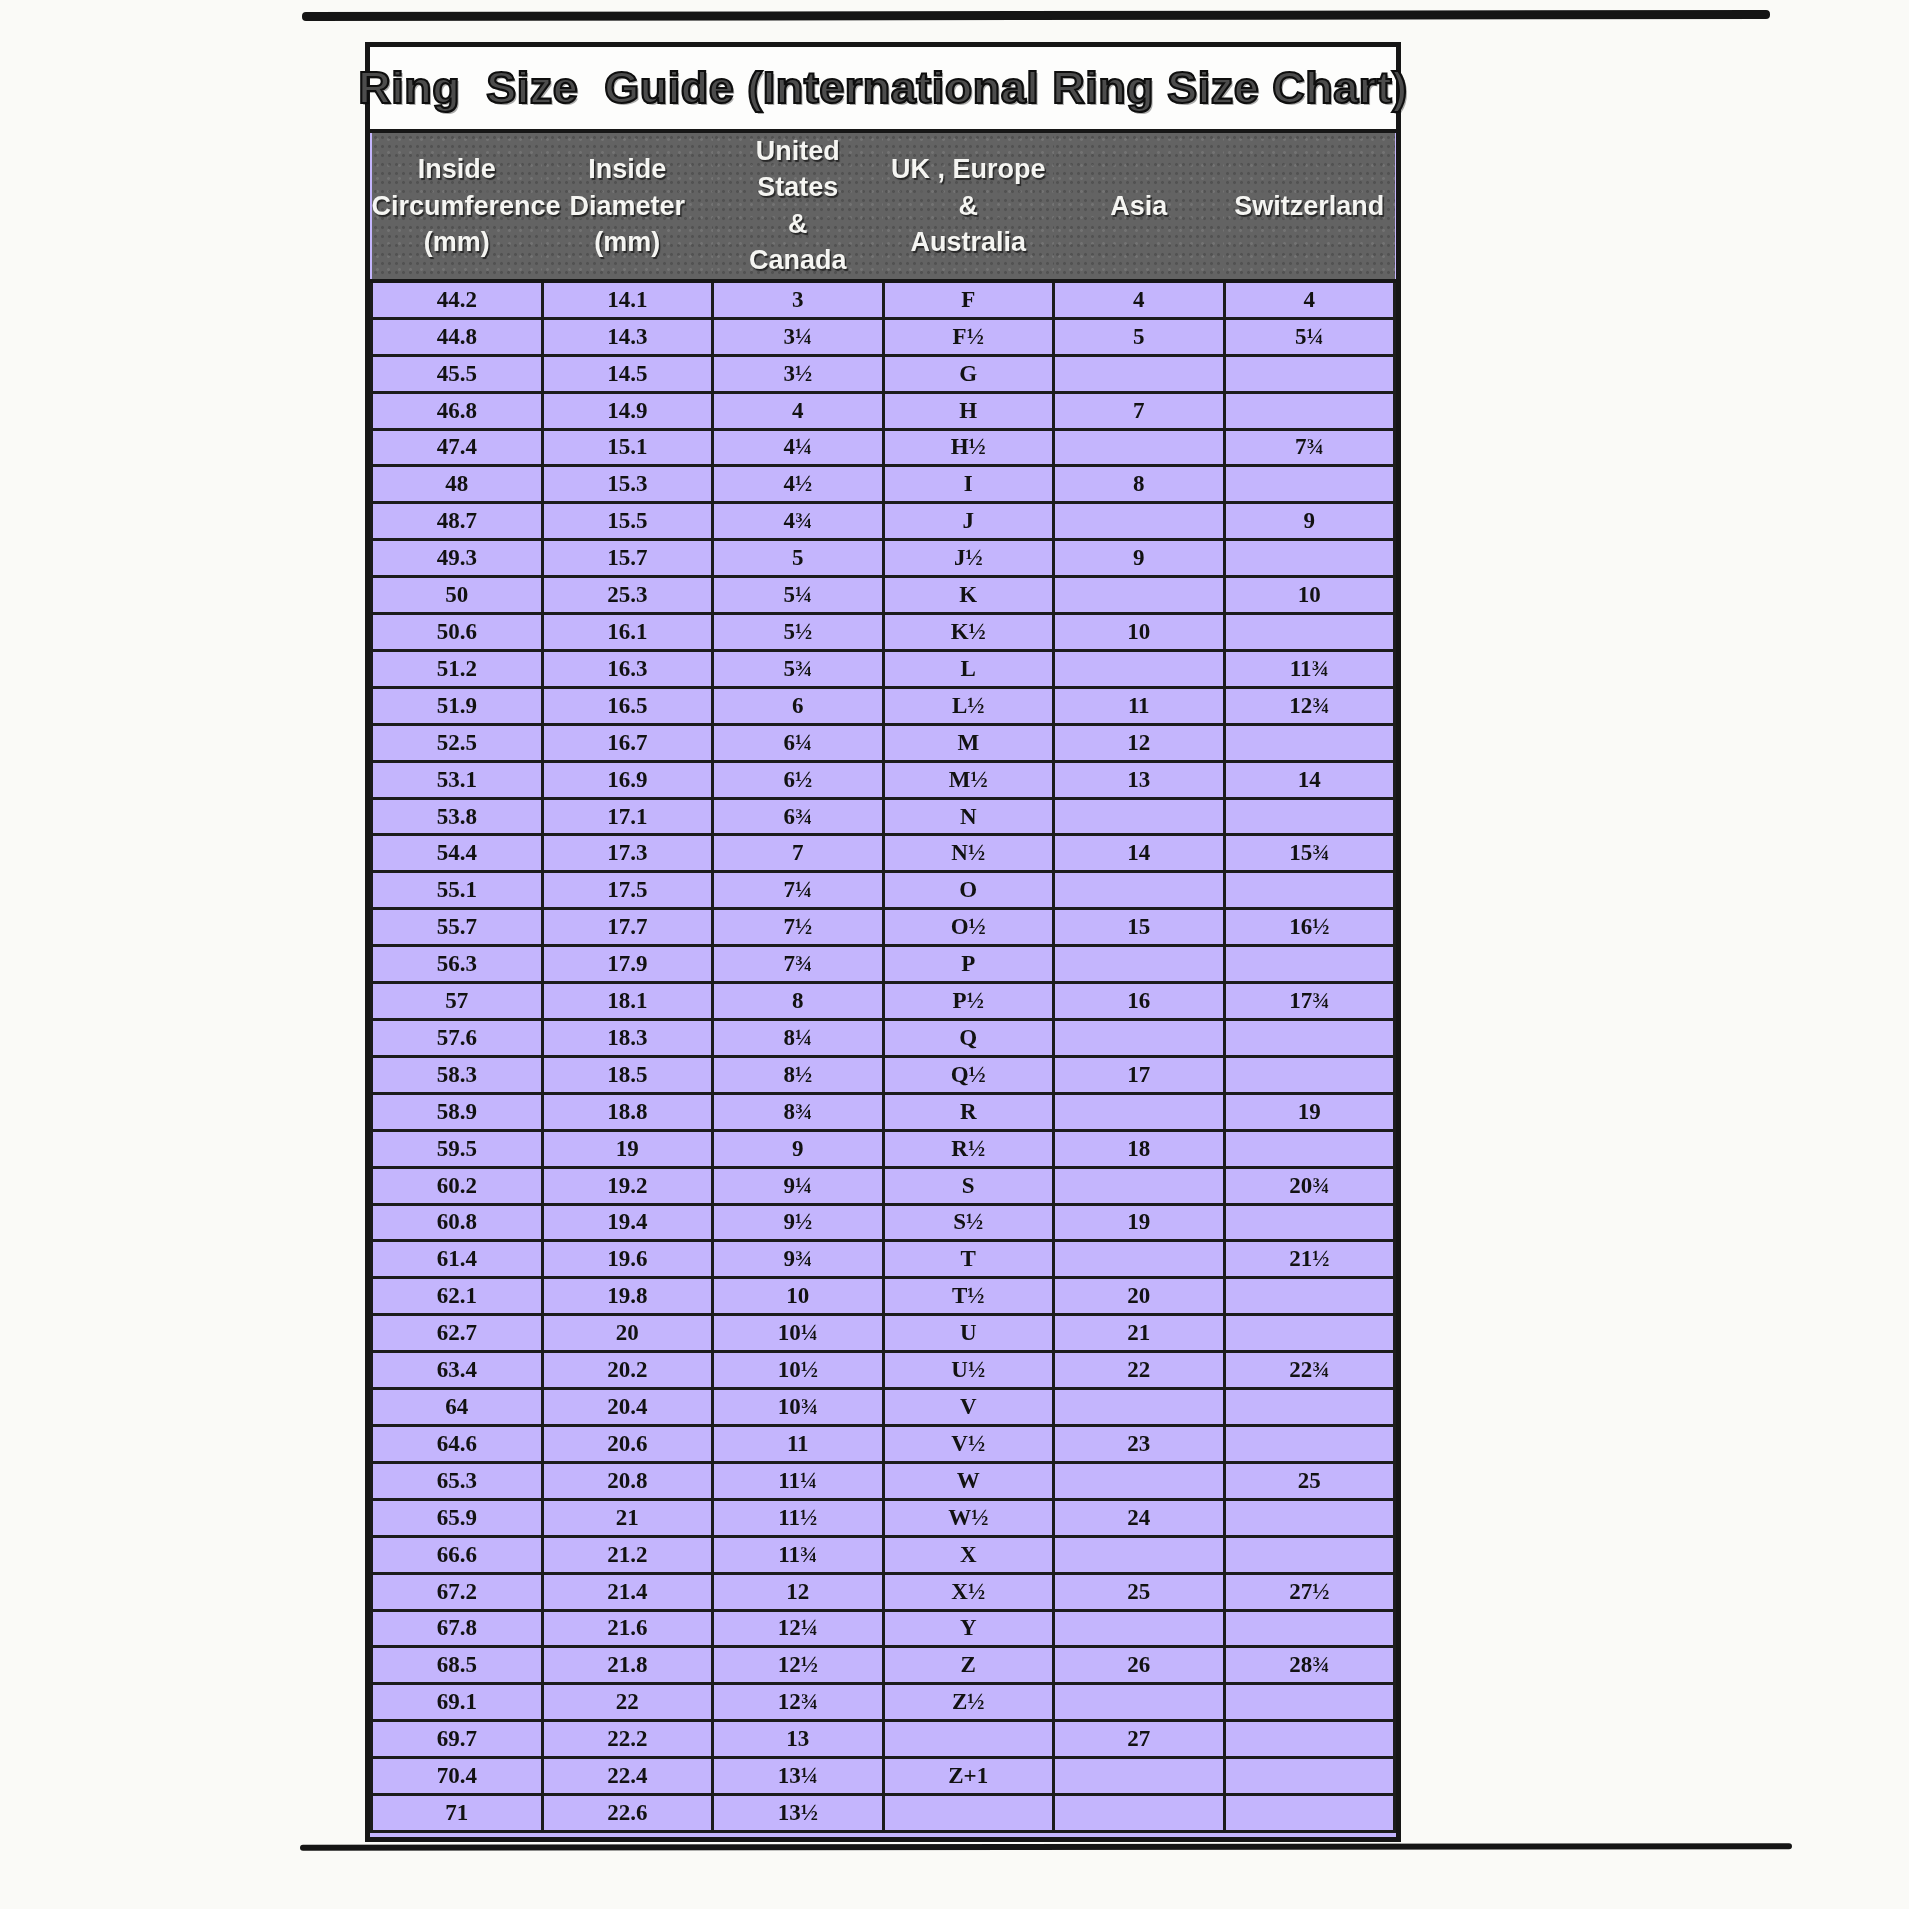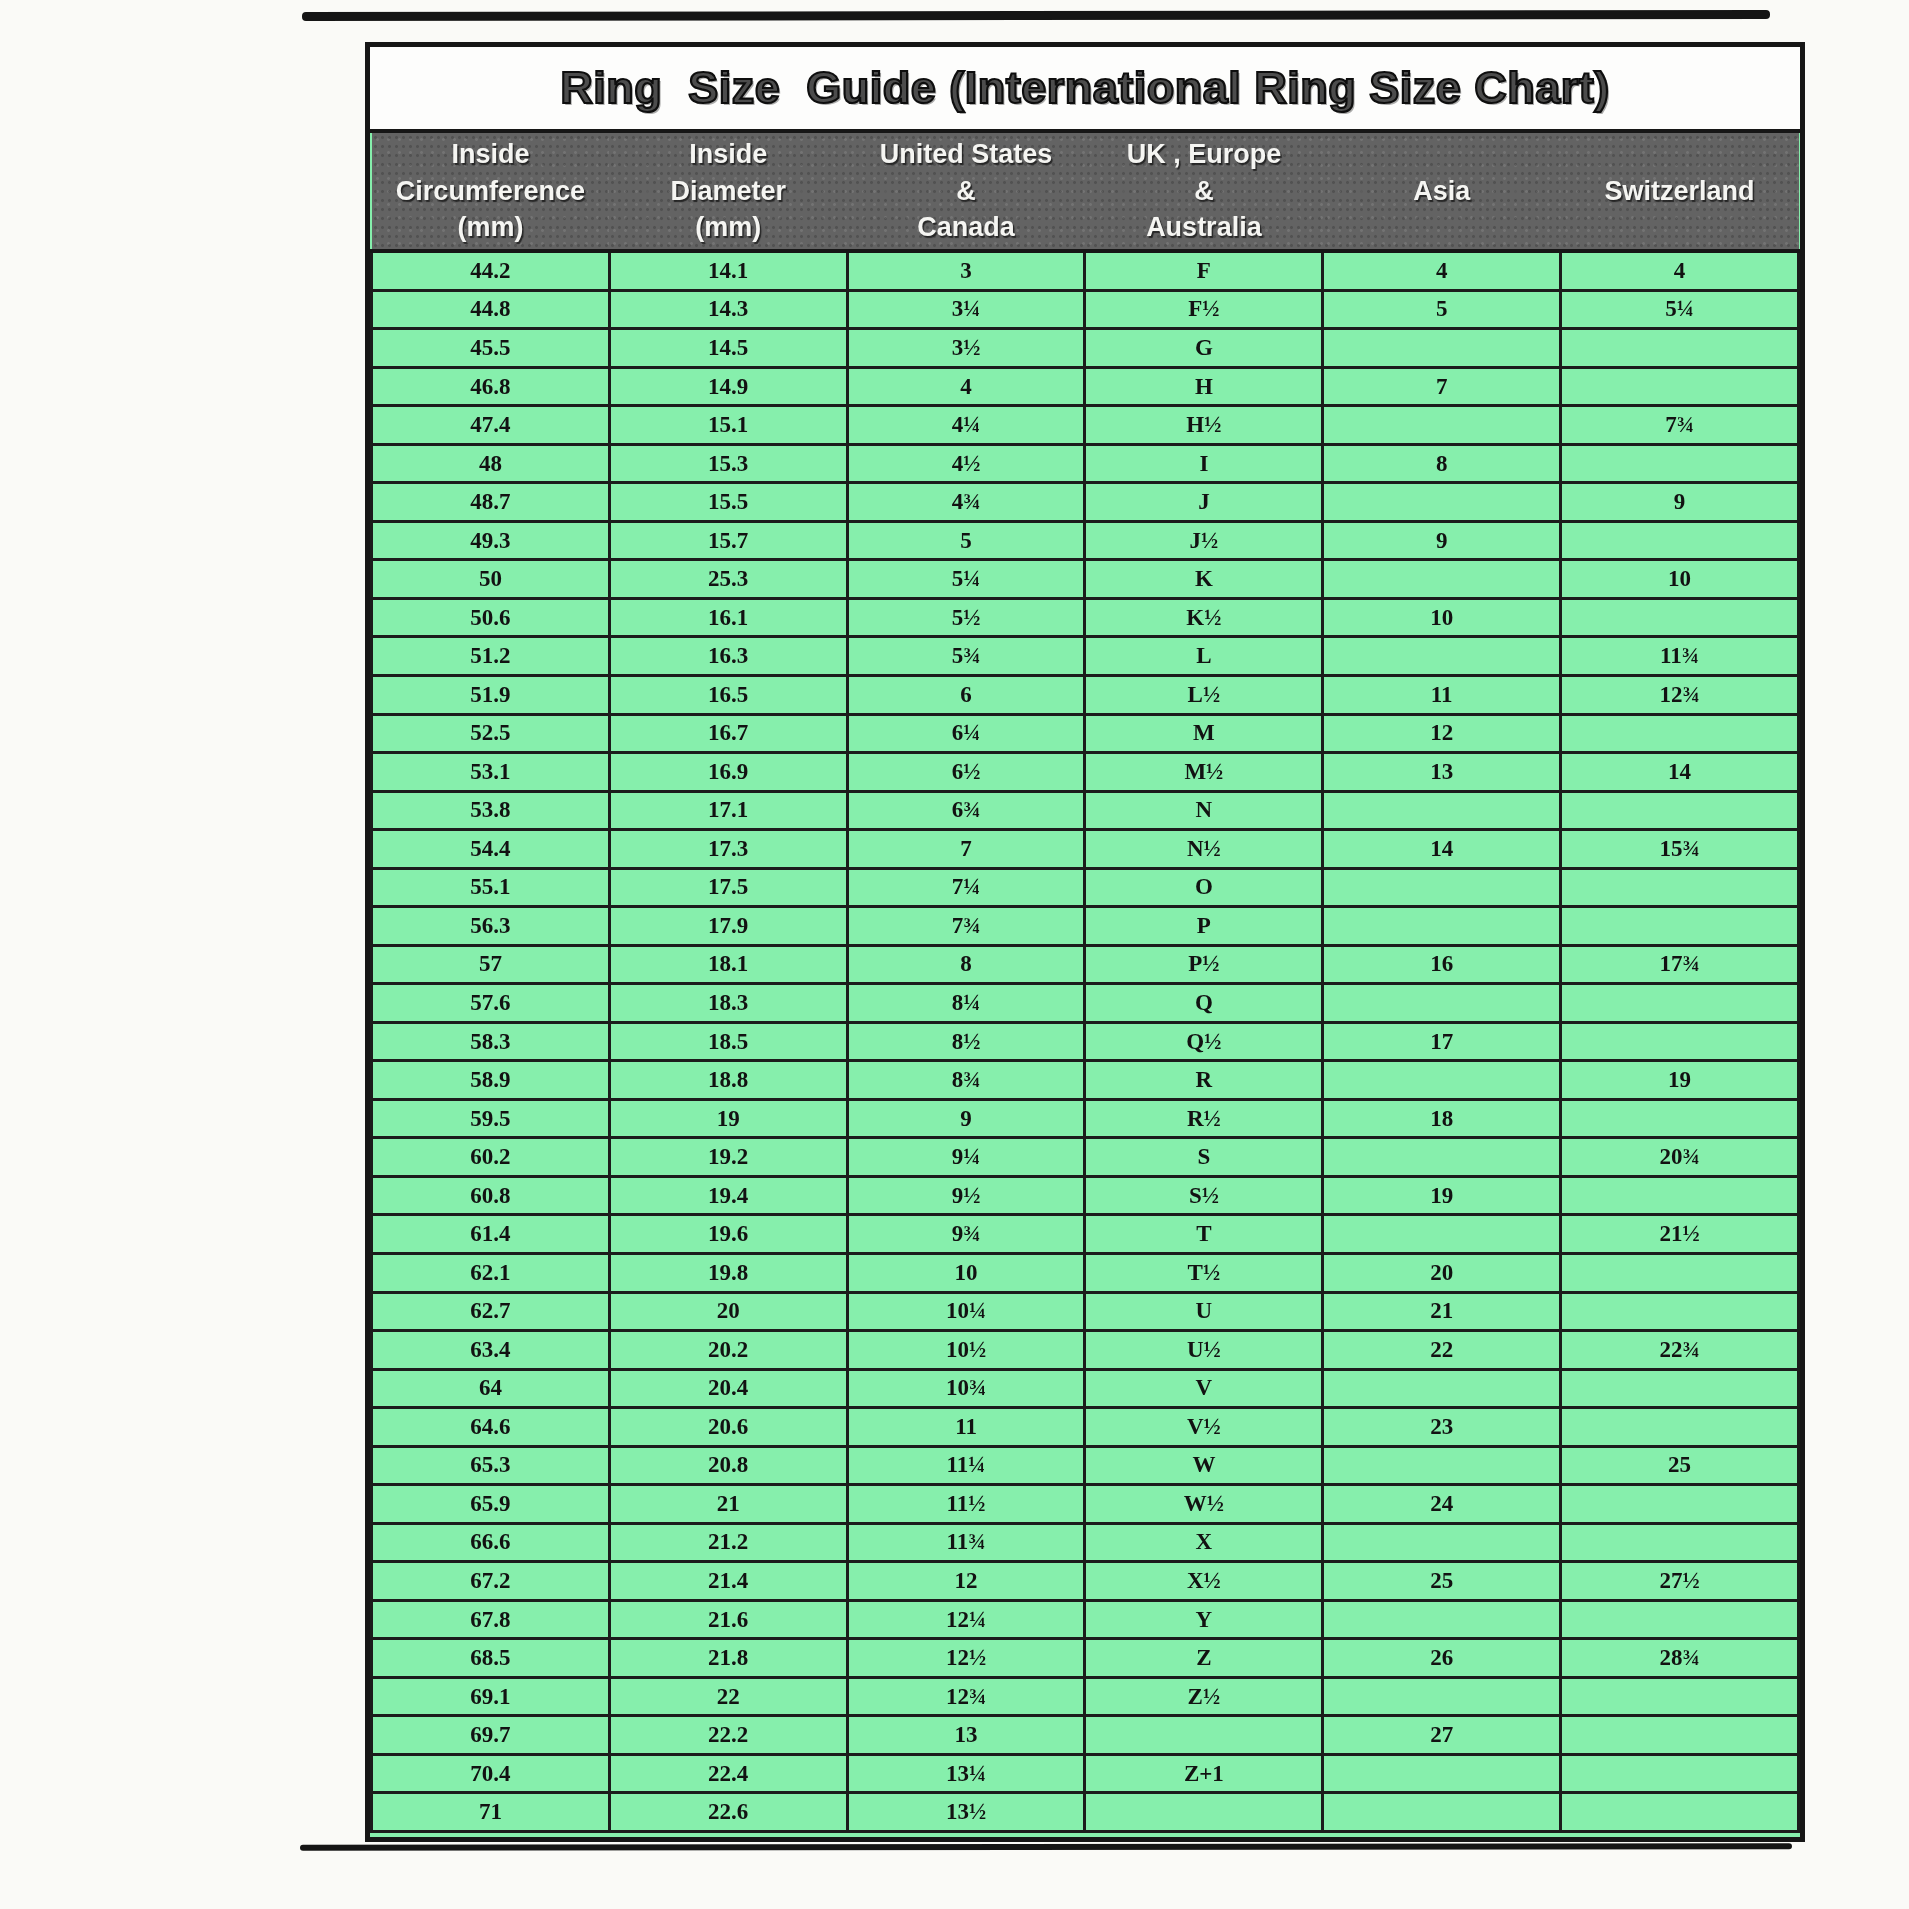--- a/index.html
+++ b/index.html
@@ -16,22 +16,22 @@
     border-radius:4px;
   }
   .rule.top    { left:302px; top:11px;   width:1468px; height:9px;
                  transform:rotate(-0.08deg); }
   .rule.bottom { left:300px; top:1844px; width:1492px; height:6px;
                  transform:rotate(-0.05deg); }
 
   .frame {
     position:absolute;
     left:365px; top:42px;
-    width:1440px; height:1800px;
-    background:#86efac;
+    width:1036px; height:1800px;
+    background:#c4b5fd;
     border:5px solid #161616;
   }
 
   .title-bar {
     height:86px;
     border-bottom:4px solid #161616;
     display:flex;
     align-items:center;
     justify-content:center;
     background:#fdfdfc;
@@ -241,20 +241,28 @@
         </tr>
         <tr>
           <td>55.1</td>
           <td>17.5</td>
           <td>7¼</td>
           <td>O</td>
           <td></td>
           <td></td>
         </tr>
         <tr>
+          <td>55.7</td>
+          <td>17.7</td>
+          <td>7½</td>
+          <td>O½</td>
+          <td>15</td>
+          <td>16½</td>
+        </tr>
+        <tr>
           <td>56.3</td>
           <td>17.9</td>
           <td>7¾</td>
           <td>P</td>
           <td></td>
           <td></td>
         </tr>
         <tr>
           <td>57</td>
           <td>18.1</td>

